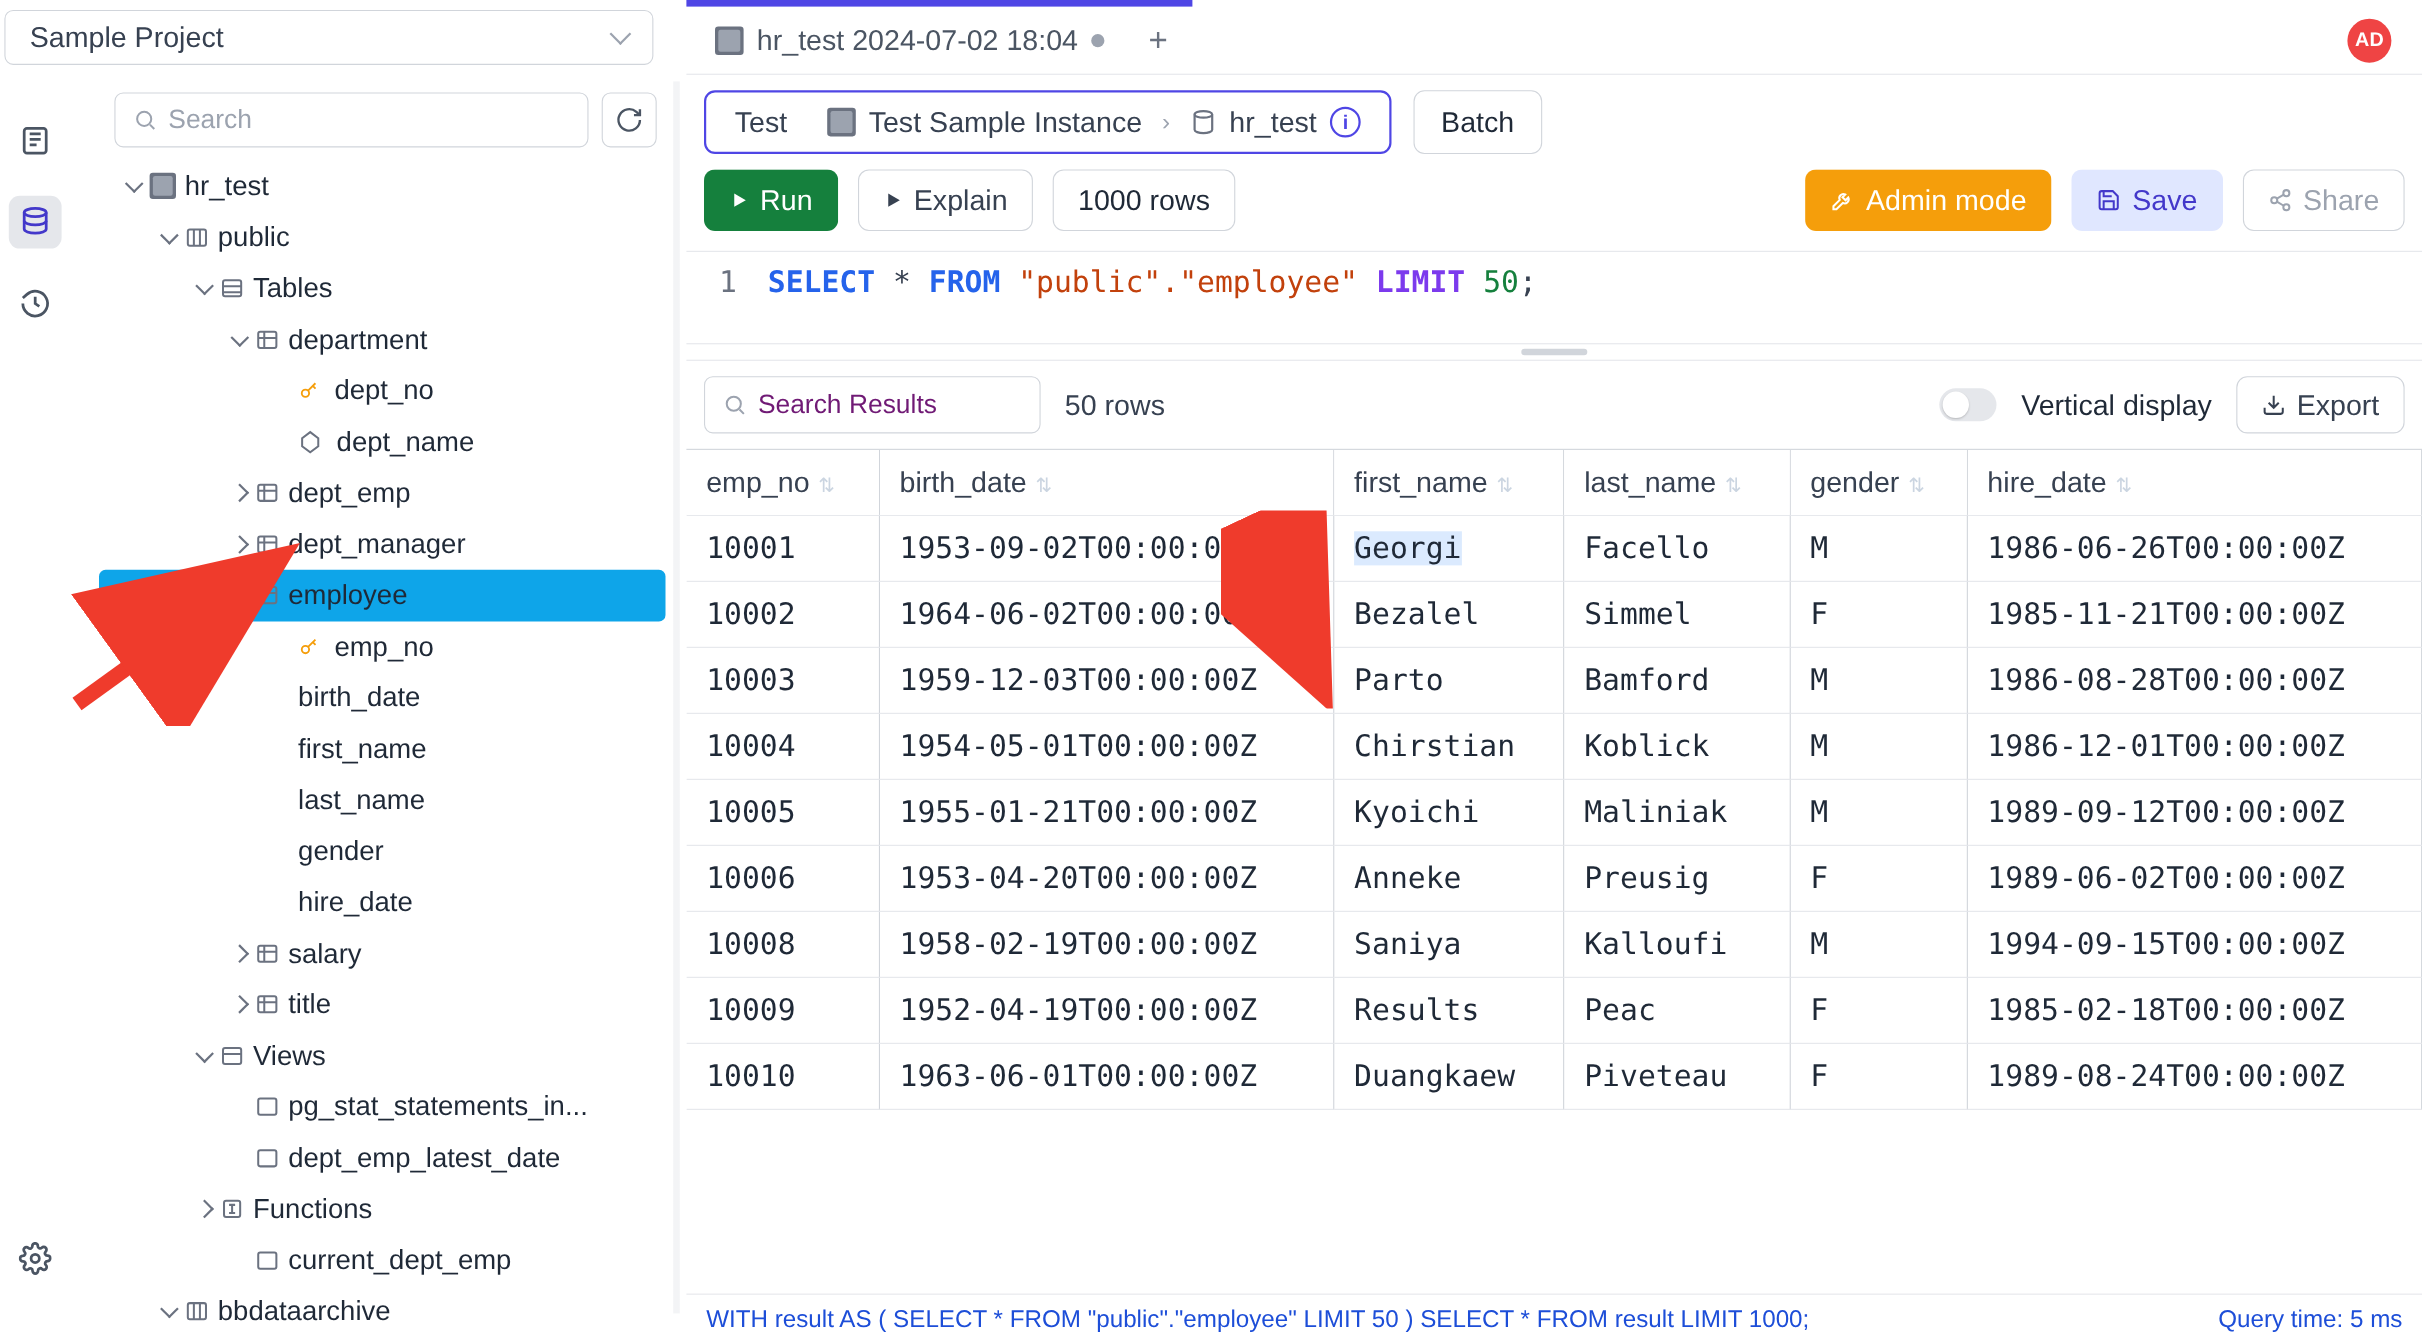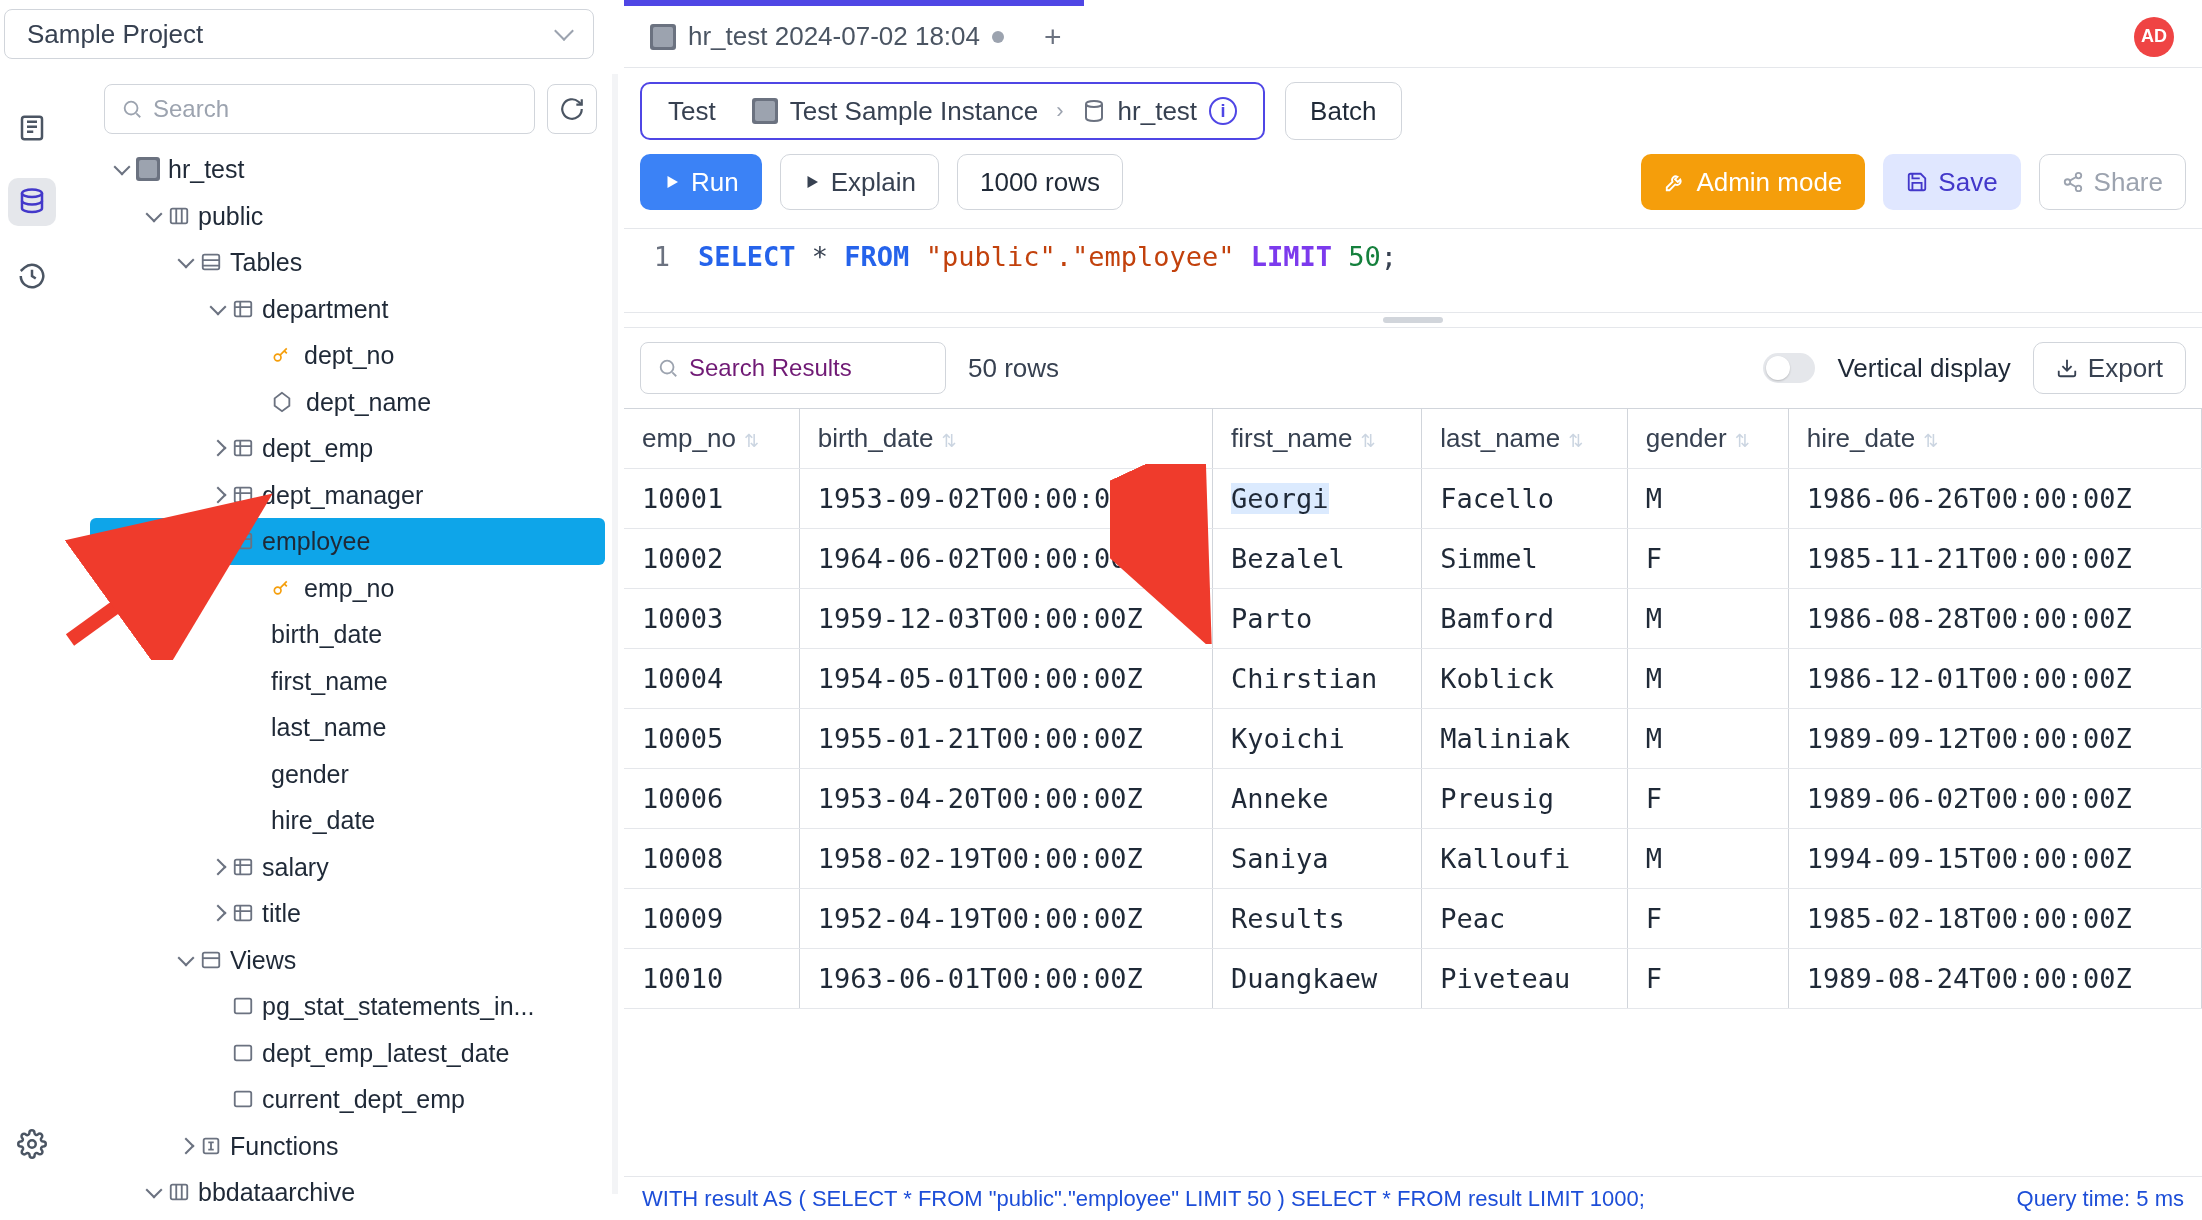--- a/index.html
+++ b/index.html
@@ -206,21 +206,21 @@
   display:flex; align-items:center; gap:18px;
   padding:0 16px 18px 16px;
   border-bottom:1px solid #e5e7eb;
 }
 .btn {
   height:56px; padding:0 22px;
   border-radius:10px;
   display:flex; align-items:center; gap:10px;
   font-size:26px; border:1px solid transparent;
 }
-.btn.primary { background:#3b82f6; color:#fff; }
+.btn.primary { background:#15803d; color:#fff; }
 .btn.outlined { border:1px solid #d1d5db; color:#374151; }
 .btn.warn { background:#f59e0b; color:#fff; }
 .btn.save { background:#e0e7ff; color:#4338ca; }
 .btn.faded { border:1px solid #d1d5db; color:#9ca3af; }
 .rows-box {
   height:56px; padding:0 22px;
   border:1px solid #d1d5db; border-radius:10px;
   display:flex; align-items:center; font-size:26px;
 }
 .spacer { flex:1; }
@@ -507,36 +507,36 @@
         </svg>
         <span>pg_stat_statements_in...</span>
       </div>
     <div class="tree-row indent-4">
         <span class="caret none"></span>
         <svg class="tree-icon" viewBox="0 0 24 24" fill="none" stroke="#6b7280" stroke-width="2">
           <rect x="3" y="4" width="18" height="16" rx="2"></rect>
         </svg>
         <span>dept_emp_latest_date</span>
       </div>
+    <div class="tree-row indent-3">
+      <span class="caret closed"></span>
+      <svg class="tree-icon" viewBox="0 0 24 24" fill="none" stroke="#6b7280" stroke-width="2">
+          <rect x="4" y="4" width="16" height="16" rx="2"></rect>
+          <path d="M9 8h6M12 8v8M9 16h6"></path>
+        </svg>
+      <span>Functions</span>
+    </div>
+
     <div class="tree-row indent-4">
         <span class="caret none"></span>
         <svg class="tree-icon" viewBox="0 0 24 24" fill="none" stroke="#6b7280" stroke-width="2">
           <rect x="3" y="4" width="18" height="16" rx="2"></rect>
         </svg>
         <span>current_dept_emp</span>
       </div>
-
-    <div class="tree-row indent-3">
-      <span class="caret closed"></span>
-      <svg class="tree-icon" viewBox="0 0 24 24" fill="none" stroke="#6b7280" stroke-width="2">
-          <rect x="4" y="4" width="16" height="16" rx="2"></rect>
-          <path d="M9 8h6M12 8v8M9 16h6"></path>
-        </svg>
-      <span>Functions</span>
-    </div>
 
     <div class="tree-row indent-2">
       <span class="caret"></span>
       <svg class="tree-icon" viewBox="0 0 24 24" fill="none" stroke="#6b7280" stroke-width="2">
           <rect x="3" y="4" width="18" height="16" rx="2"></rect>
           <path d="M9 4v16M15 4v16"></path>
         </svg>
       <span>bbdataarchive</span>
     </div>
     <div class="tree-row indent-3 muted">

